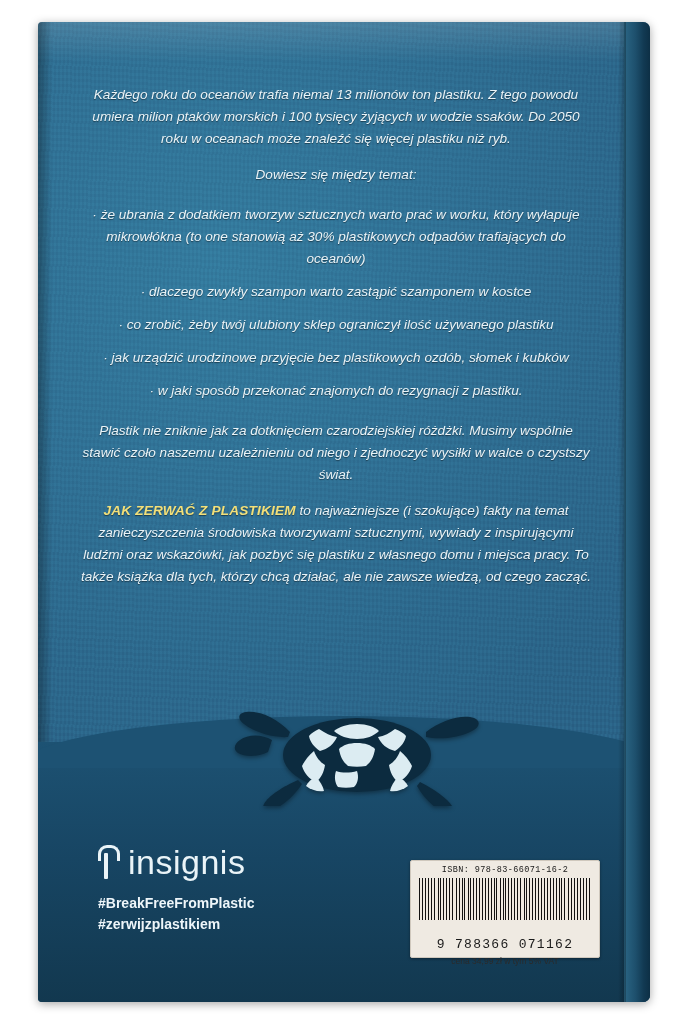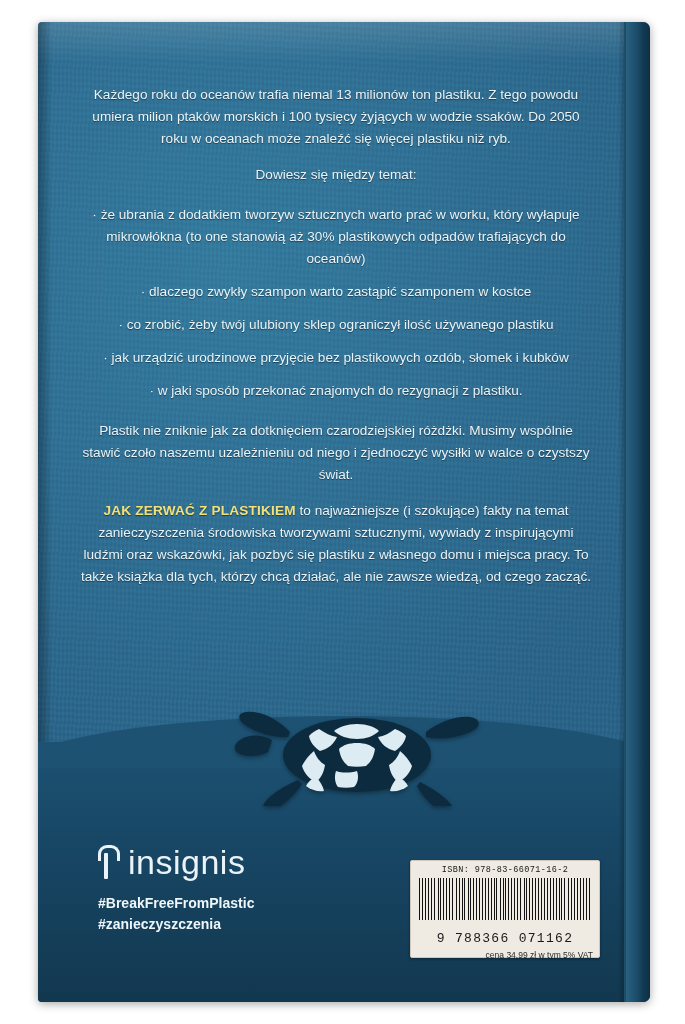--- a/index.html
+++ b/index.html
@@ -56,21 +56,21 @@
     border-radius:50% 50% 0 0 / 100% 100% 0 0;
   }
 
   
   .copy{
     position:absolute;left:42px;top:62px;width:512px;
     text-align:center;color:#eaf4f8;
     font-size:13.6px;line-height:1.62;
     text-shadow:0 1px 1px rgba(0,0,0,.45);
   }
-  .p{margin:0 0 14px 0;}
+  .p{margin:0 0 14px 0;font-style:italic;}
   .p.tight{margin-bottom:9px;}
   .bullets .p{margin:0 0 11px 0;}
   .lead-block{margin-bottom:18px;}
   .hl{color:#f2e07a;font-weight:bold;letter-spacing:.2px;}
   .intro-title{margin:18px 0 14px;}
 
   
   .turtle-wrap{
     position:absolute;left:0;right:0;bottom:196px;display:flex;justify-content:center;
   }
@@ -95,22 +95,22 @@
   
   .barcode{
     position:absolute;right:50px;bottom:44px;width:190px;height:98px;
     background:#efeae2;border:1px solid #cfc8bd;border-radius:2px;
     box-shadow:0 1px 3px rgba(0,0,0,.4);
     padding:4px 6px;box-sizing:border-box;color:#1a1a1a;
   }
   .isbn-top{font-family:"Liberation Mono",monospace;font-size:8.5px;text-align:center;letter-spacing:.4px;}
   .bars{height:42px;margin:3px 2px 0;display:flex;align-items:stretch;gap:1px;overflow:hidden;}
   .bars i{display:block;background:#121212;}
-  .ean{font-family:"Liberation Mono",monospace;font-size:13px;text-align:center;letter-spacing:1.3px;margin-top:11px;}
-  .price{font-family:"Liberation Sans",sans-serif;font-size:8.5px;text-align:right;margin-top:4px;color:#2a2a2a;}
+  .ean{font-family:"Liberation Mono",monospace;font-size:13px;text-align:center;letter-spacing:1.3px;margin-top:17px;}
+  .price{font-family:"Liberation Sans",sans-serif;font-size:8.5px;text-align:center;margin-top:4px;color:#2a2a2a;}
 </style>
 </head>
 <body>
 
 <div class="page">
 
   <div class="book">
 
     <div class="top-sheen"></div>
     <div class="left-edge"></div>
@@ -169,21 +169,21 @@
       </svg>
     </div>
 
     <div class="publisher">
       <div class="logo-row">
         <span class="logo-mark"></span>
         <span class="logo-text">insignis</span>
       </div>
       <div class="hashtags">
         <div>#BreakFreeFromPlastic</div>
-        <div>#zanieczyszczenia</div>
+        <div>#zerwijzplastikiem</div>
       </div>
     </div>
 
     <div class="barcode">
       <div class="isbn-top">ISBN: 978-83-66071-16-2</div>
       <div class="bars" id="bars">
           <i style="width:1px"></i>
           <i style="width:2px;background:transparent"></i>
           <i style="width:3px"></i>
           <i style="width:1px;background:transparent"></i>

